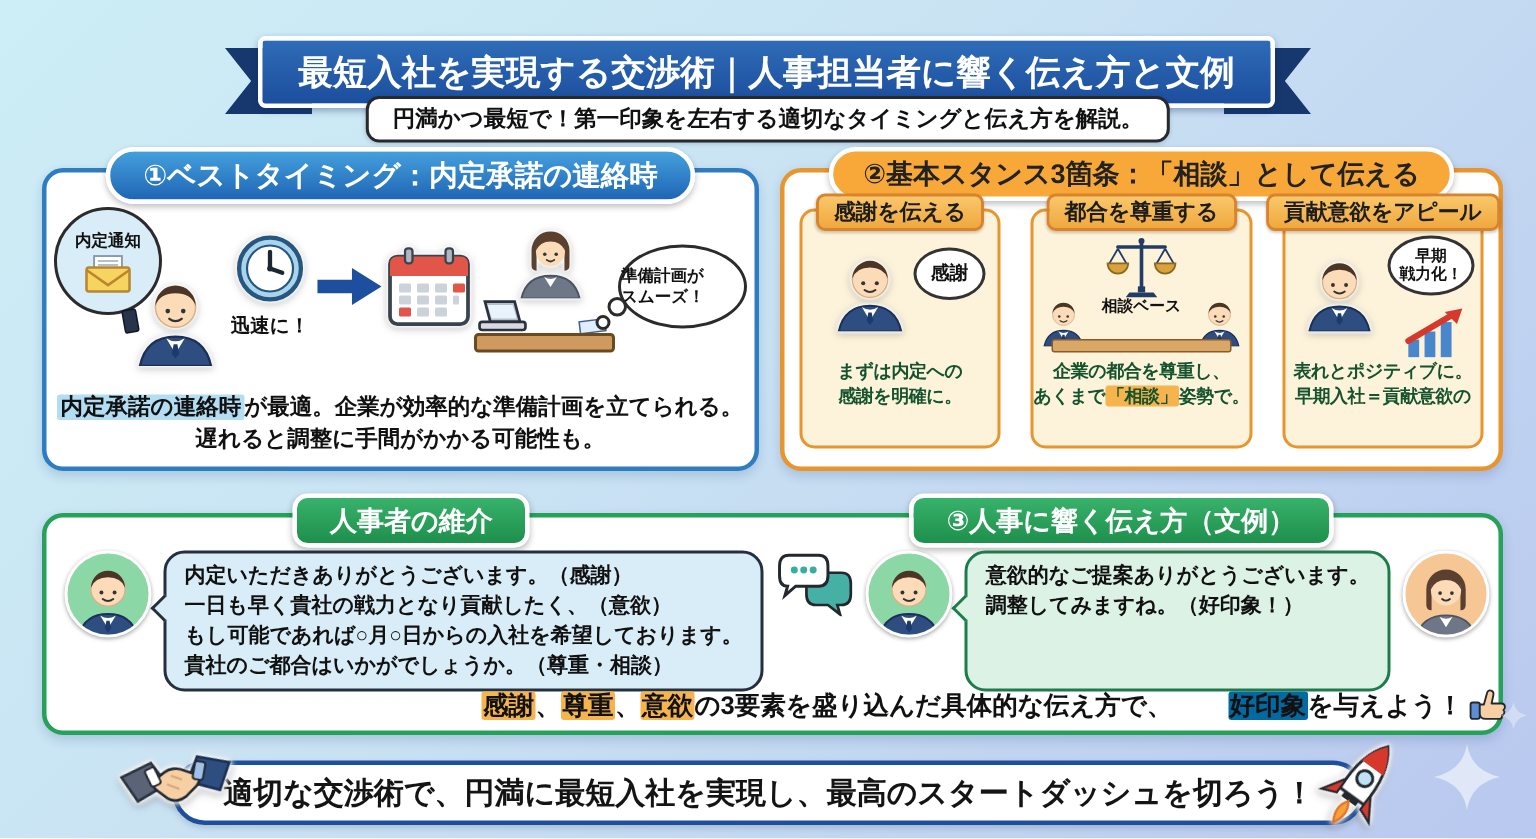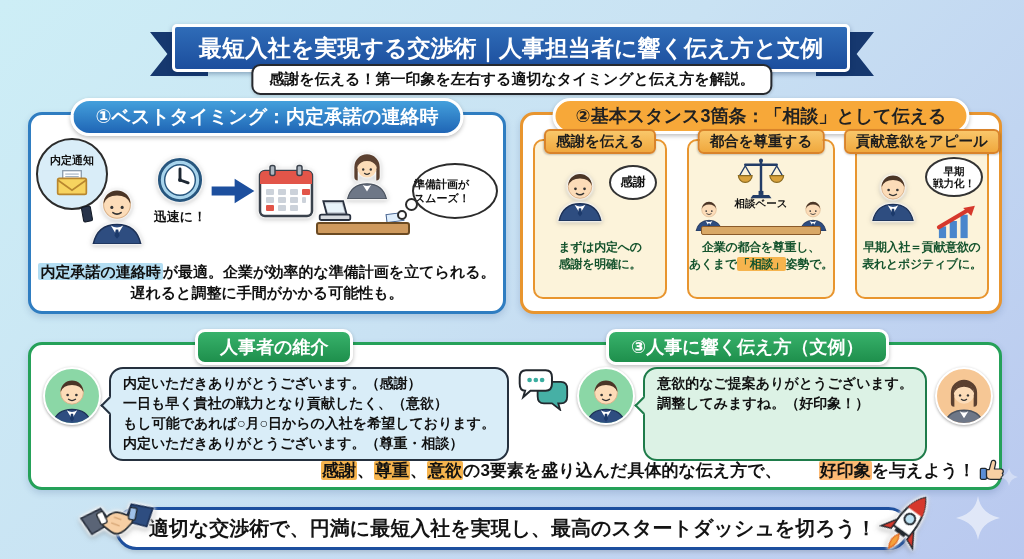--- a/index.html
+++ b/index.html
@@ -112,21 +112,21 @@
   .bubble .tail{position:absolute;left:-8px;top:30px;width:13px;height:13px;background:inherit;
     transform:rotate(45deg);}
   .bub-blue{background:#d9edf8;border:2.5px solid #25303e;}
   .bub-blue .tail{border-left:2.5px solid #25303e;border-bottom:2.5px solid #25303e;}
   .bub-green{background:#dcf2e5;border:2.5px solid #1e7c4a;}
   .bub-green .tail{border-left:2.5px solid #1e7c4a;border-bottom:2.5px solid #1e7c4a;}
   .bubble span{display:block;}
   .chat-wrap{flex:none;}
   .summary{position:absolute;left:0;right:0;bottom:5px;text-align:center;padding-left:290px;
     font-size:17px;font-weight:bold;color:#111;white-space:nowrap;}
-  .hl-green{background:#fdba74;padding:0 1px;border-radius:2px;margin-left:37px;}
+  .hl-green{background:#0369a1;padding:0 1px;border-radius:2px;margin-left:37px;}
   .thumb-inline{vertical-align:-6px;margin-left:4px;}
 
   
   .footer-pill{position:absolute;left:115px;top:507px;width:795px;height:43px;background:#fff;
     border:3px solid #1d4f9e;border-radius:24px;display:flex;align-items:center;justify-content:center;
     font-size:20px;font-weight:bold;color:#141414;white-space:nowrap;box-shadow:0 2px 4px rgba(0,0,0,.15);}
   .handshake{position:absolute;left:80px;top:498px;transform:rotate(-8deg);
     filter:drop-shadow(0 0 2px #fff) drop-shadow(0 0 1.5px #fff) drop-shadow(0 2px 2px rgba(0,0,0,.25));}
   .rocket{position:absolute;left:884px;top:490px;transform:rotate(36deg);
     filter:drop-shadow(0 0 2px #fff) drop-shadow(0 0 1.5px #fff) drop-shadow(0 2px 2px rgba(0,0,0,.25));}
@@ -250,21 +250,21 @@
   </defs>
 </svg>
 
 <div class="stage">
 
   <div class="ribbon">
     <div class="tail tail-l"></div>
     <div class="tail tail-r"></div>
     <div class="bar">最短入社を実現する交渉術｜人事担当者に響く伝え方と文例</div>
   </div>
-  <div class="subtitle">感謝を伝える！第一印象を左右する適切なタイミングと伝え方を解説。</div>
+  <div class="subtitle">円満かつ最短で！第一印象を左右する適切なタイミングと伝え方を解説。</div>
 
   <section class="panel p1">
     <div class="pill pill-blue">①ベストタイミング：内定承諾の連絡時</div>
     <div class="scene1">
       <div class="notice-scene">
         <div class="notice-bubble">
           <span class="notice-label">内定通知</span>
           <svg width="34" height="27">
               <use href="#env"></use>
             </svg>
@@ -356,43 +356,43 @@
             </svg>
           <div class="mini-bubble b-power">
             <span>早期</span>
             <span>戦力化！</span>
           </div>
           <svg class="chart-pos" width="42" height="36">
               <use href="#chart"></use>
             </svg>
         </div>
         <div class="card-cap">
+          <div>表れとポジティブに。</div>
           <div>早期入社＝貢献意欲の</div>
-          <div>表れとポジティブに。</div>
         </div>
       </div>
 
     </div>
   </section>
 
   <section class="panel p3">
     <div class="pill pill-green pill-hr-left">人事者の維介</div>
     <div class="pill pill-green pill-hr-right">③人事に響く伝え方（文例）</div>
     <div class="row3">
       <div class="avatar av-green">
         <svg width="56" height="56">
             <use href="#man"></use>
           </svg>
       </div>
       <div class="bubble bub-blue">
         <i class="tail"></i>
         <span>内定いただきありがとうございます。（感謝）</span>
         <span>一日も早く貴社の戦力となり貢献したく、（意欲）</span>
         <span>もし可能であれば○月○日からの入社を希望しております。</span>
-        <span>内定いただきありがとうございます。（尊重・相談）</span>
+        <span>貴社のご都合はいかがでしょうか。（尊重・相談）</span>
       </div>
       <svg class="chat-wrap" width="52" height="44">
           <use href="#chat"></use>
         </svg>
       <div class="avatar av-green">
         <svg width="56" height="56">
             <use href="#man"></use>
           </svg>
       </div>
       <div class="bubble bub-green">

